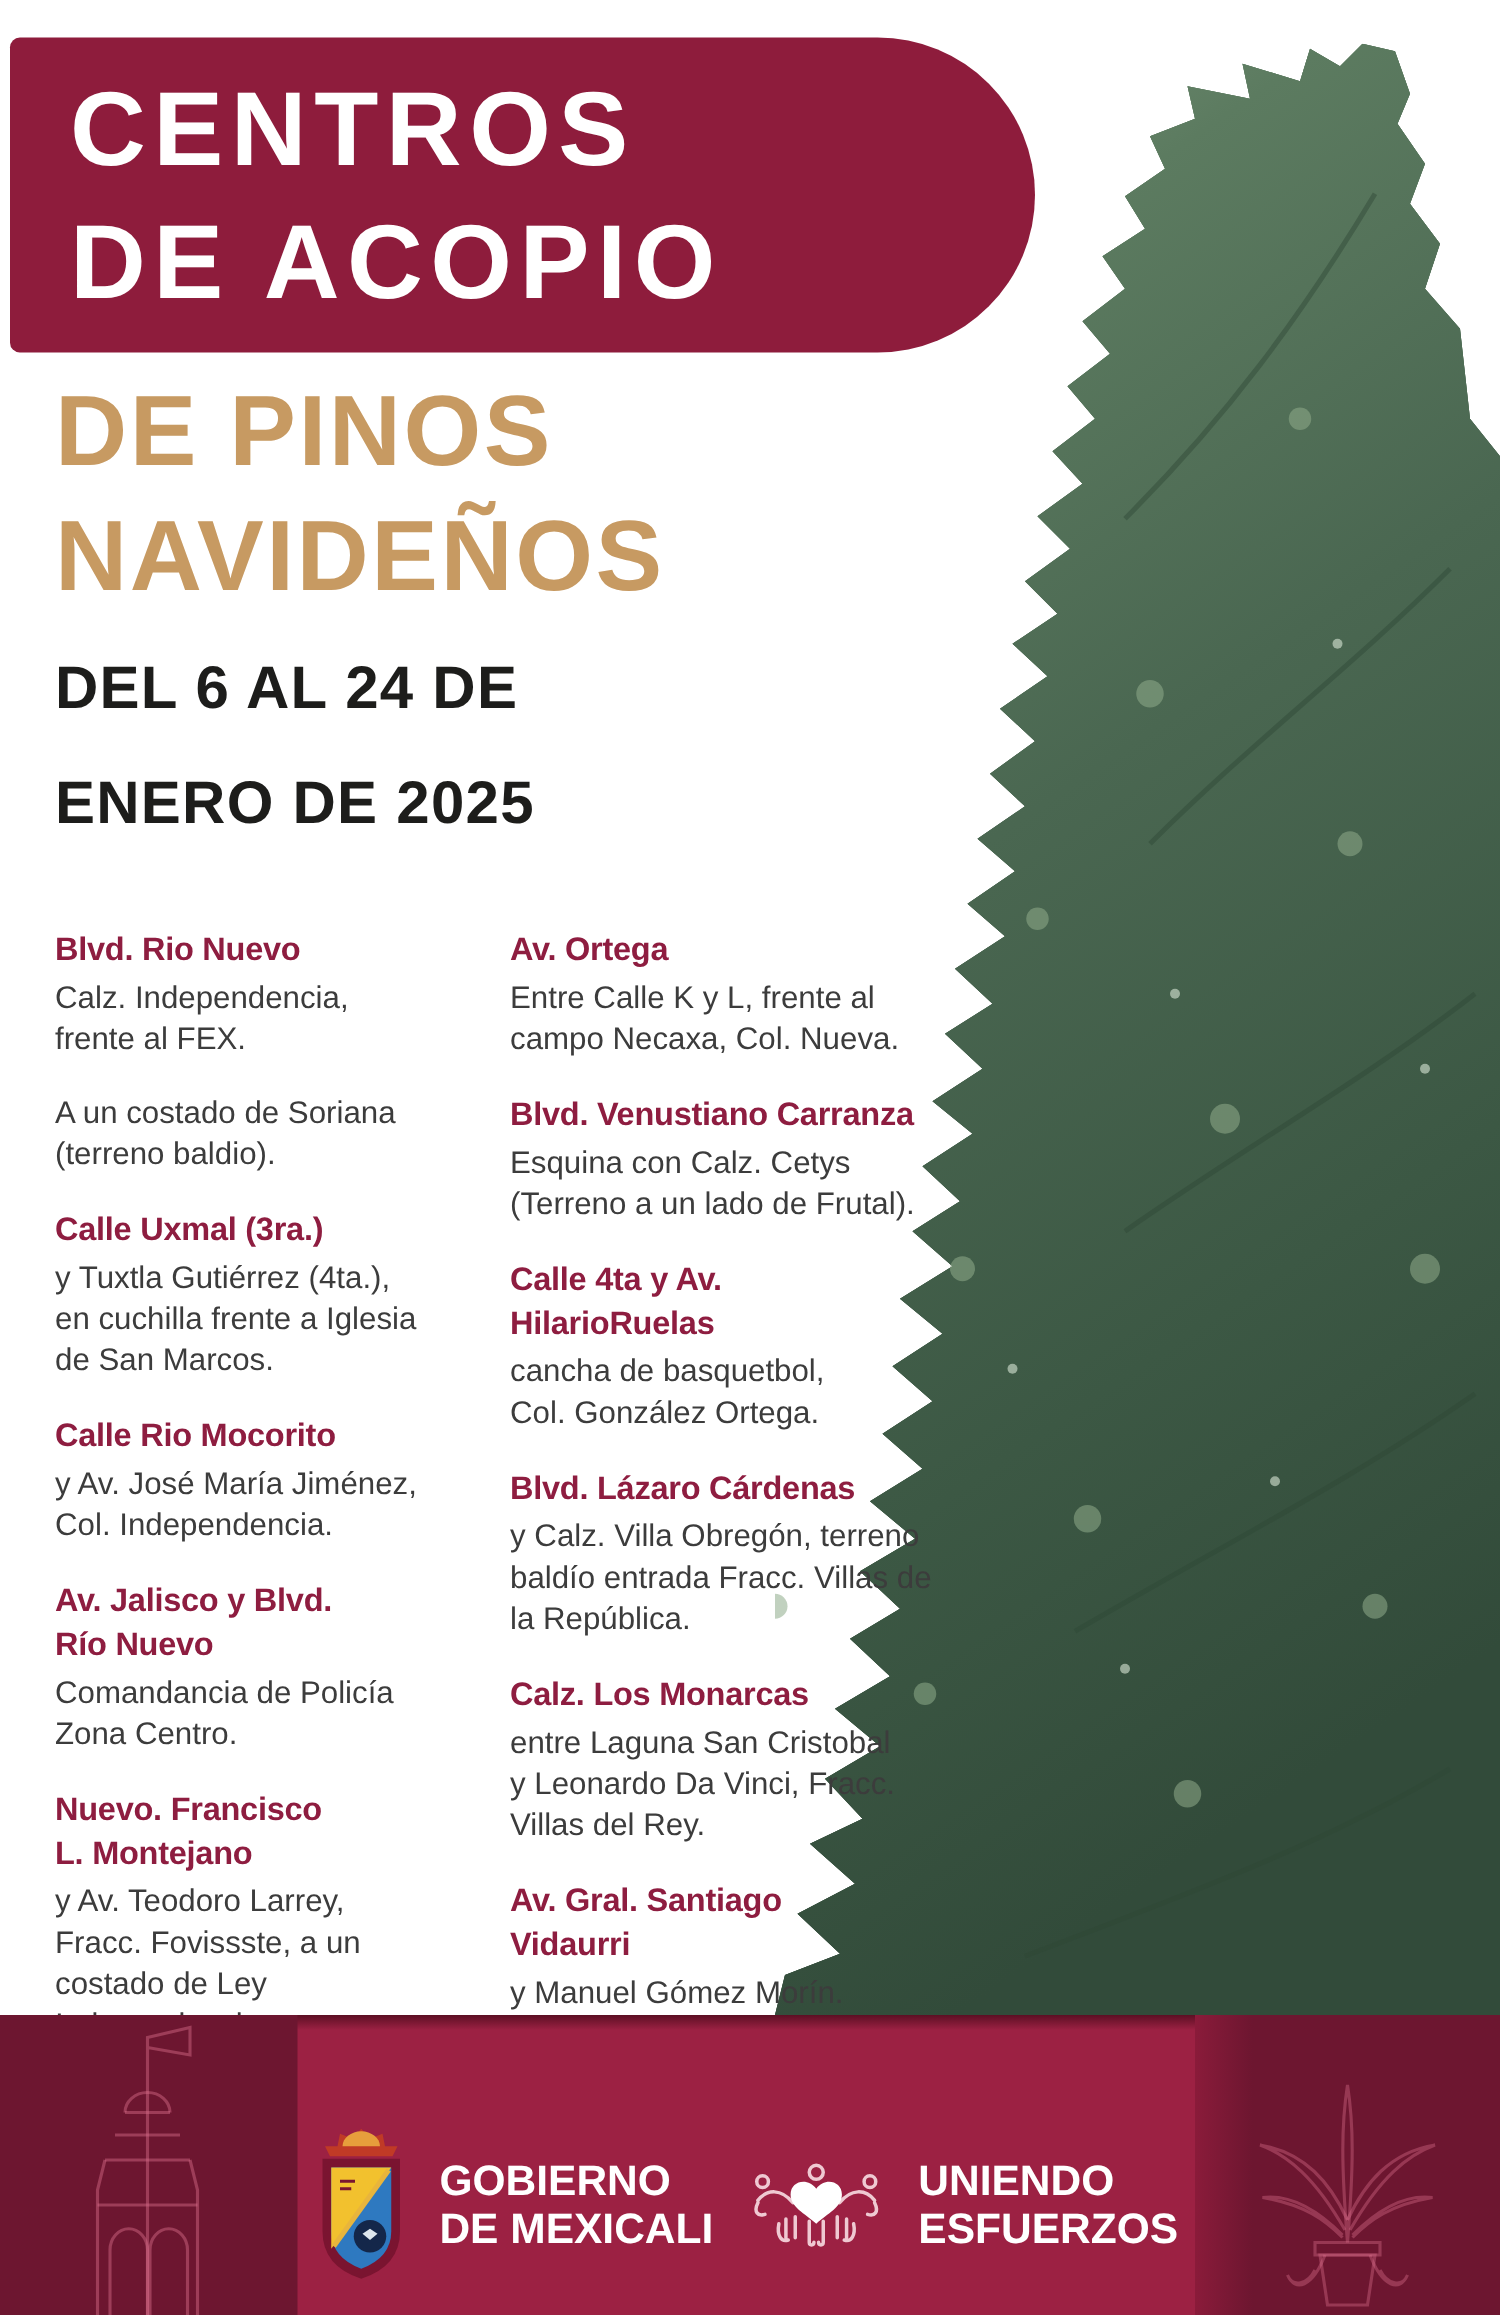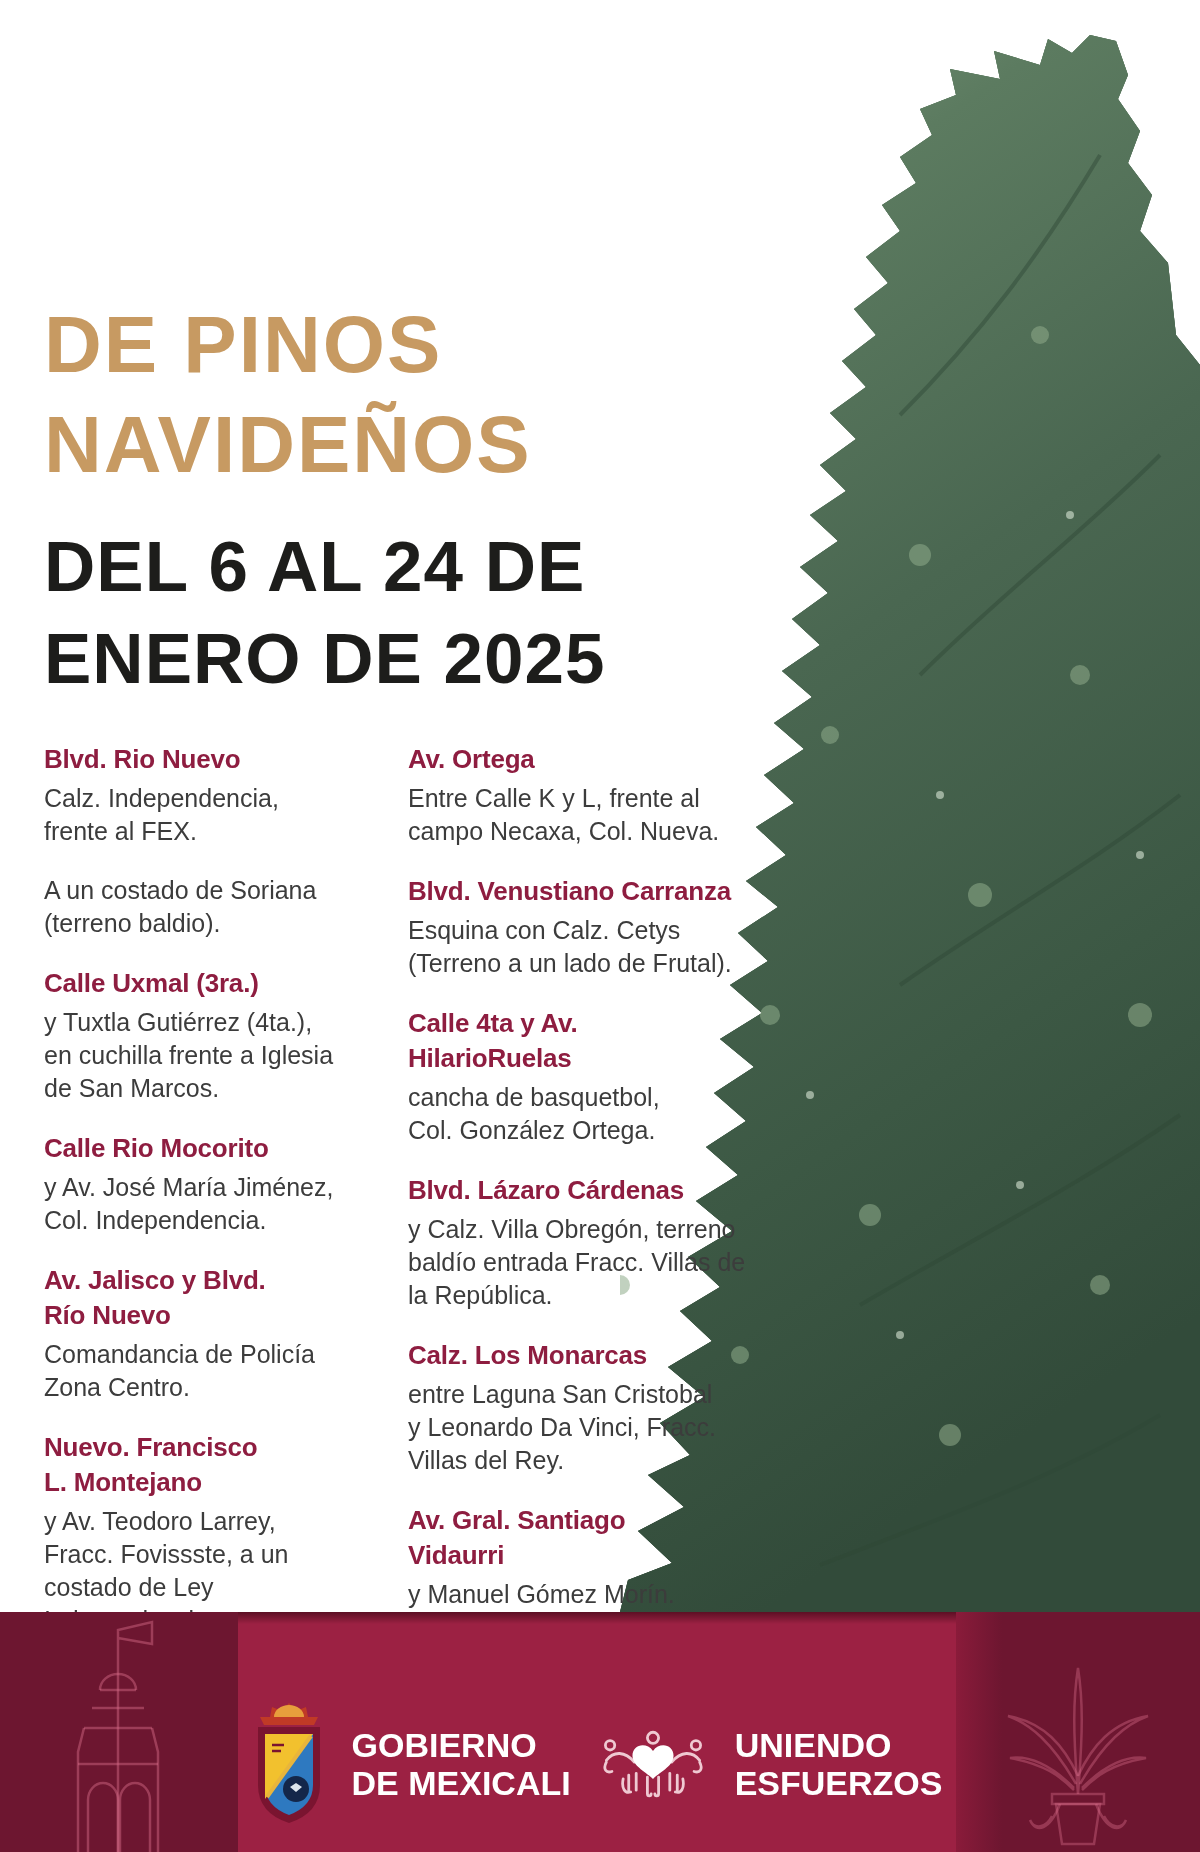--- a/index.html
+++ b/index.html
@@ -19,22 +19,22 @@
     letter-spacing:6px;white-space:pre;
   }
   
   .subtitle{
     position:absolute;left:44px;top:295px;z-index:3;
     color:#C79A62;font-weight:bold;font-size:80px;line-height:100px;
     letter-spacing:2px;white-space:pre-line;
   }
   .daterange{
     position:absolute;left:44px;top:505px;z-index:3;
-    color:#1D1D1B;font-weight:bold;font-size:71px;line-height:92px;
-    letter-spacing:1px;white-space:pre-line;margin-top:16px;
+    color:#1D1D1B;font-weight:bold;font-size:48px;line-height:92px;
+    letter-spacing:1px;white-space:pre-line;
   }
   
   .columns{
     position:absolute;left:44px;top:742px;display:flex;gap:34px;z-index:3;
   }
   .col{display:flex;flex-direction:column;}
   .col.left{width:330px;}
   .col.right{width:440px;}
   .loc{margin-bottom:26px;}
   .loc .t{
@@ -62,20 +62,24 @@
   .wordmark{
     color:#ffffff;font-weight:bold;font-size:34px;line-height:38px;
     letter-spacing:0px;white-space:pre-line;text-transform:uppercase;
   }
 </style>
 </head>
 <body>
 
 <div class="poster">
 
+  <div class="banner">
+    <div class="line">CENTROS
+DE ACOPIO</div>
+  </div>
 
   <div class="subtitle">DE PINOS
 NAVIDEÑOS</div>
 
   <div class="daterange">DEL 6 AL 24 DE
 ENERO DE 2025</div>
 
   <svg class="tree" viewBox="0 0 580 1577" preserveAspectRatio="none" aria-hidden="true">
     <defs>
       <linearGradient id="treeG" x1="0" y1="0" x2="0.25" y2="1">

